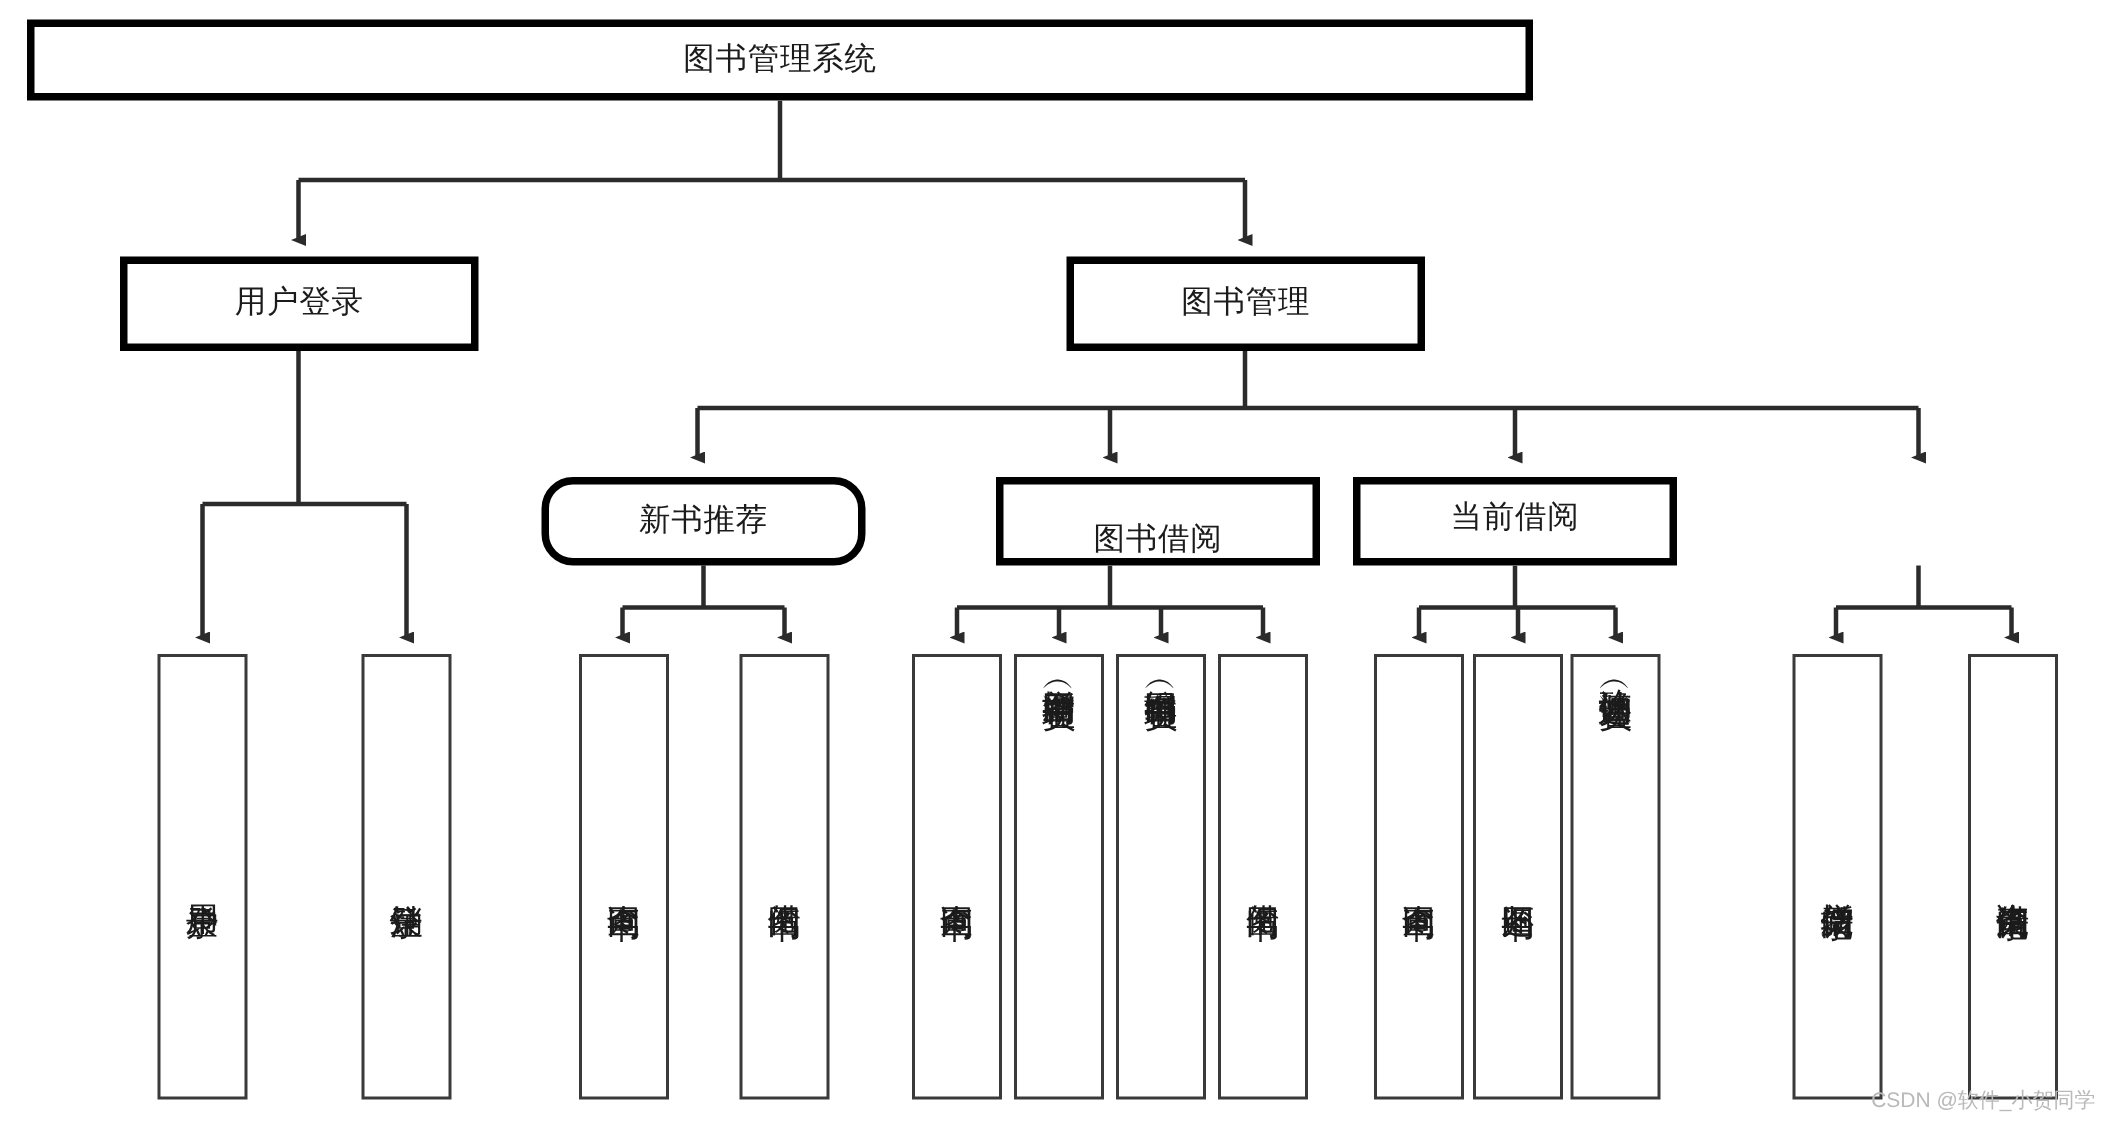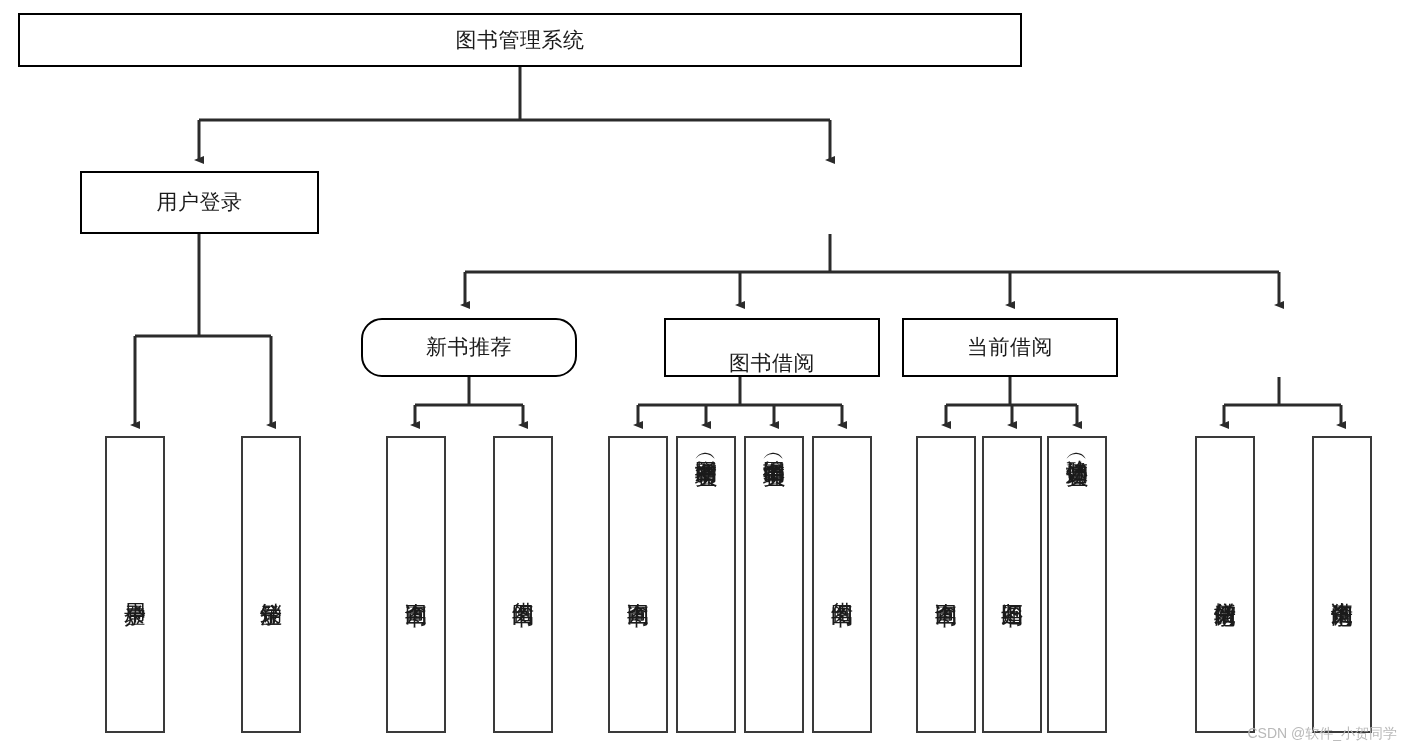--- a/index.html
+++ b/index.html
@@ -18,21 +18,21 @@
     position:absolute;
     left:0; top:0;
     width:1405px;
     height:747px;
     pointer-events:none;
   }
   .node{
     position:absolute;
     box-sizing:border-box;
     background:#ffffff;
-    border:2px solid #000000;
+    border:5px solid #000000;
     display:flex;
     align-items:center;
     justify-content:center;
     text-align:center;
   }
   .node .lbl{
     font-size:21px;
     line-height:1.15;
     color:#1b1b1b;
     letter-spacing:0.5px;
@@ -132,30 +132,33 @@
   </svg>
 
   <div class="node" style="left:18px; top:13px; width:1004px; height:54px;">
     <span class="lbl">图书管理系统</span>
   </div>
 
   <div class="node" style="left:80px; top:171px; width:239px; height:63px;">
     <span class="lbl">用户登录</span>
   </div>
 
+  <div class="node" style="left:711px; top:171px; width:239px; height:63px;">
+    <span class="lbl">图书管理</span>
+  </div>
 
   <div class="node" style="left:361px; top:318px; width:216px; height:59px;border-radius:21px;">
     <span class="lbl">新书推荐</span>
   </div>
 
   <div class="node" style="left:664px; top:318px; width:216px; height:59px;align-items:flex-end;">
     <span class="lbl">图书借阅</span>
   </div>
 
-  <div class="node" style="left:902px; top:318px; width:216px; height:59px;">
+  <div class="node" style="left:902px; top:318px; width:216px; height:59px;font-family:Liberation Mono, monospace;">
     <span class="lbl">当前借阅</span>
   </div>
 
 
   <div class="leaf tall-start" style="left:105px; top:436px; width:60px; height:297px;">
     <span class="vlbl">用户登录</span>
   </div>
   <div class="leaf tall-start" style="left:241px; top:436px; width:60px; height:297px;">
     <span class="vlbl">注销登录</span>
   </div>

